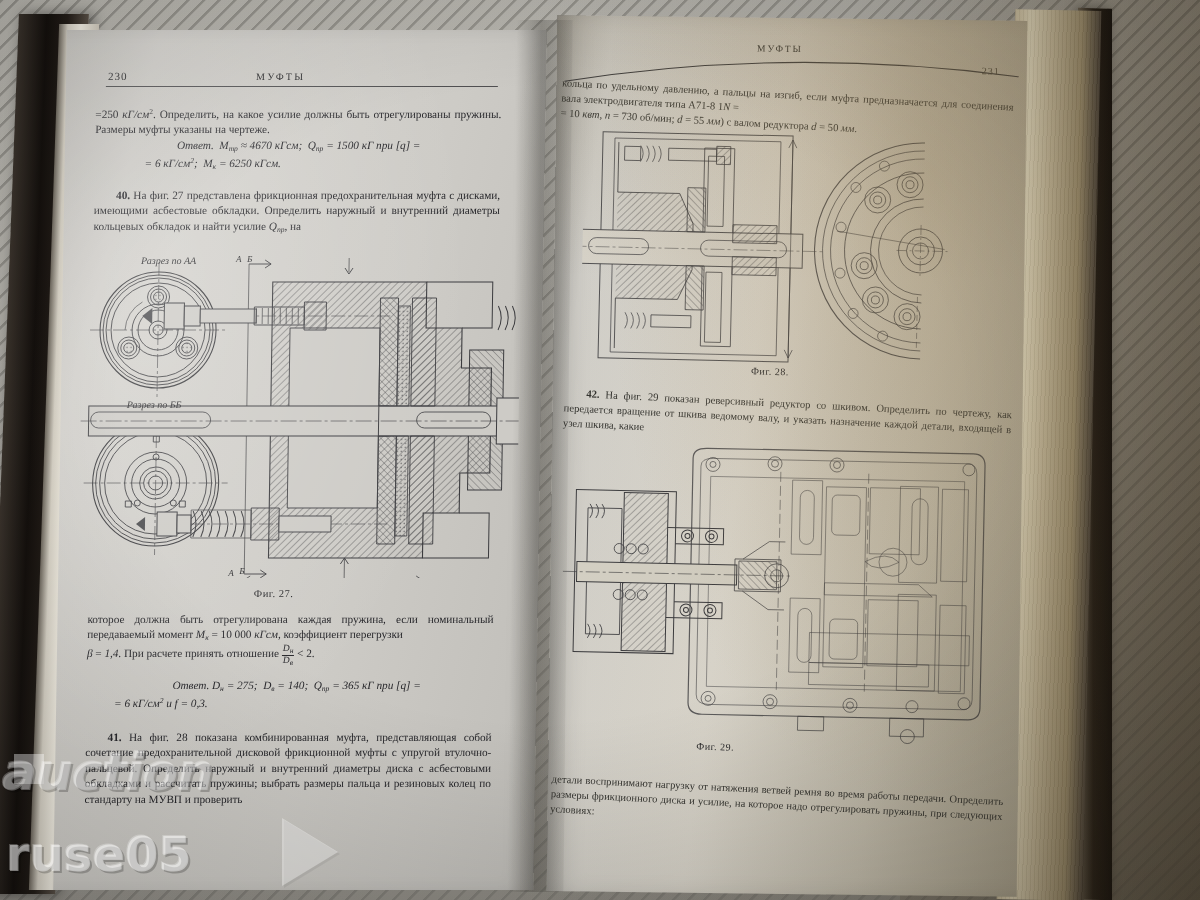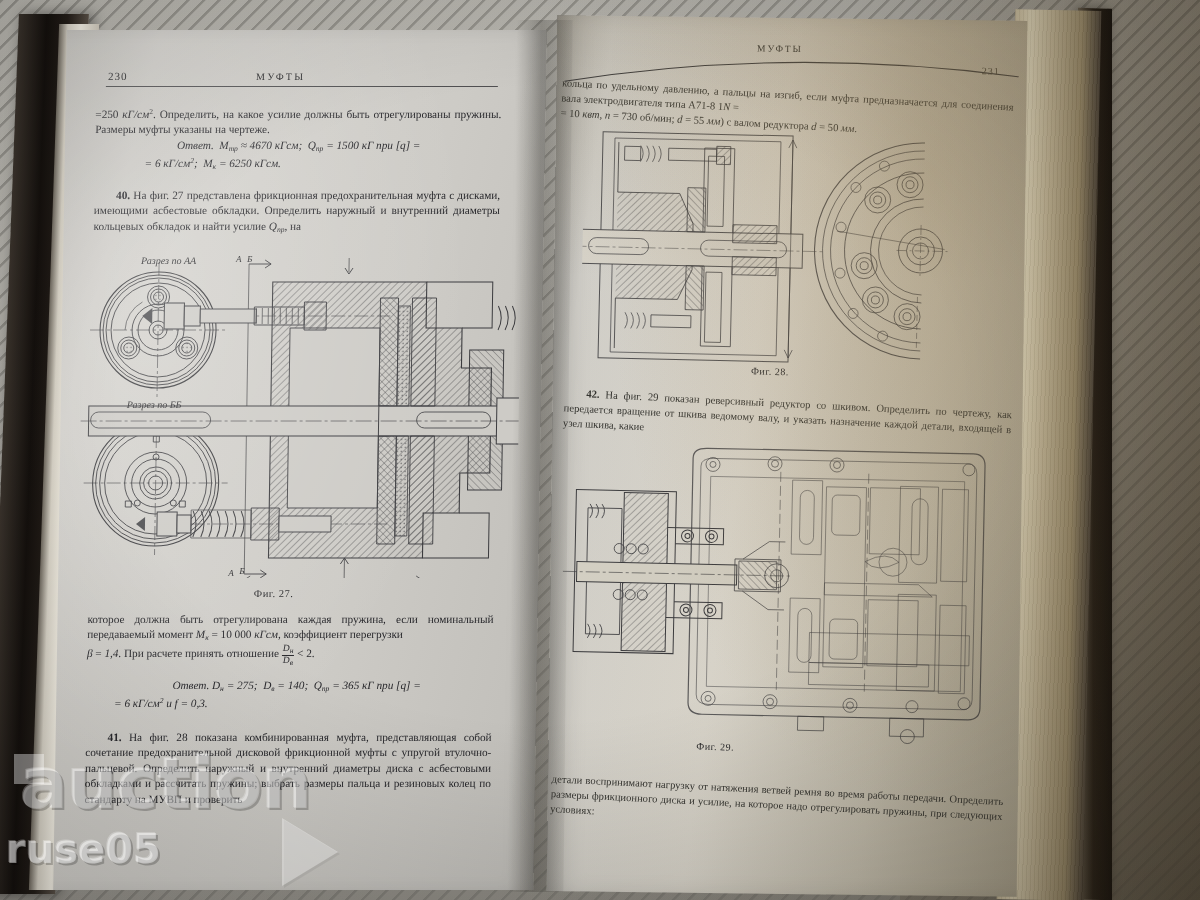--- a/index.html
+++ b/index.html
@@ -142,22 +142,22 @@
   
   #wm{position:absolute;left:0;top:742px;width:470px;height:158px;pointer-events:none;}
   .wm-txt{
     position:absolute;font-family:"DejaVu Sans", sans-serif;font-weight:bold;
     color:rgba(255,255,255,.30);
     text-shadow:
        2px 2px 0 rgba(0,0,0,.22),
       -1px -1px 0 rgba(255,255,255,.25);
     letter-spacing:-1px;
   }
-  #wm-auction{left:20px;top:0px;font-size:71px;}
-  #wm-ruse{left:6px;top:84px;font-size:40px;letter-spacing:0px;color:rgba(255,255,255,.45);}
+  #wm-auction{left:2px;top:0px;font-size:52px;font-style:italic;}
+  #wm-ruse{left:6px;top:84px;font-size:48px;letter-spacing:0px;color:rgba(255,255,255,.45);}
   #wm-play{
     position:absolute;left:282px;top:76px;width:0;height:0;
     border-left:56px solid rgba(255,255,255,.34);
     border-top:34px solid transparent;
     border-bottom:34px solid transparent;
     filter:drop-shadow(2px 2px 0 rgba(0,0,0,.18));
   }
   #wm-bar{
     position:absolute;left:14px;top:12px;width:30px;height:30px;
     background:rgba(255,255,255,.38);

